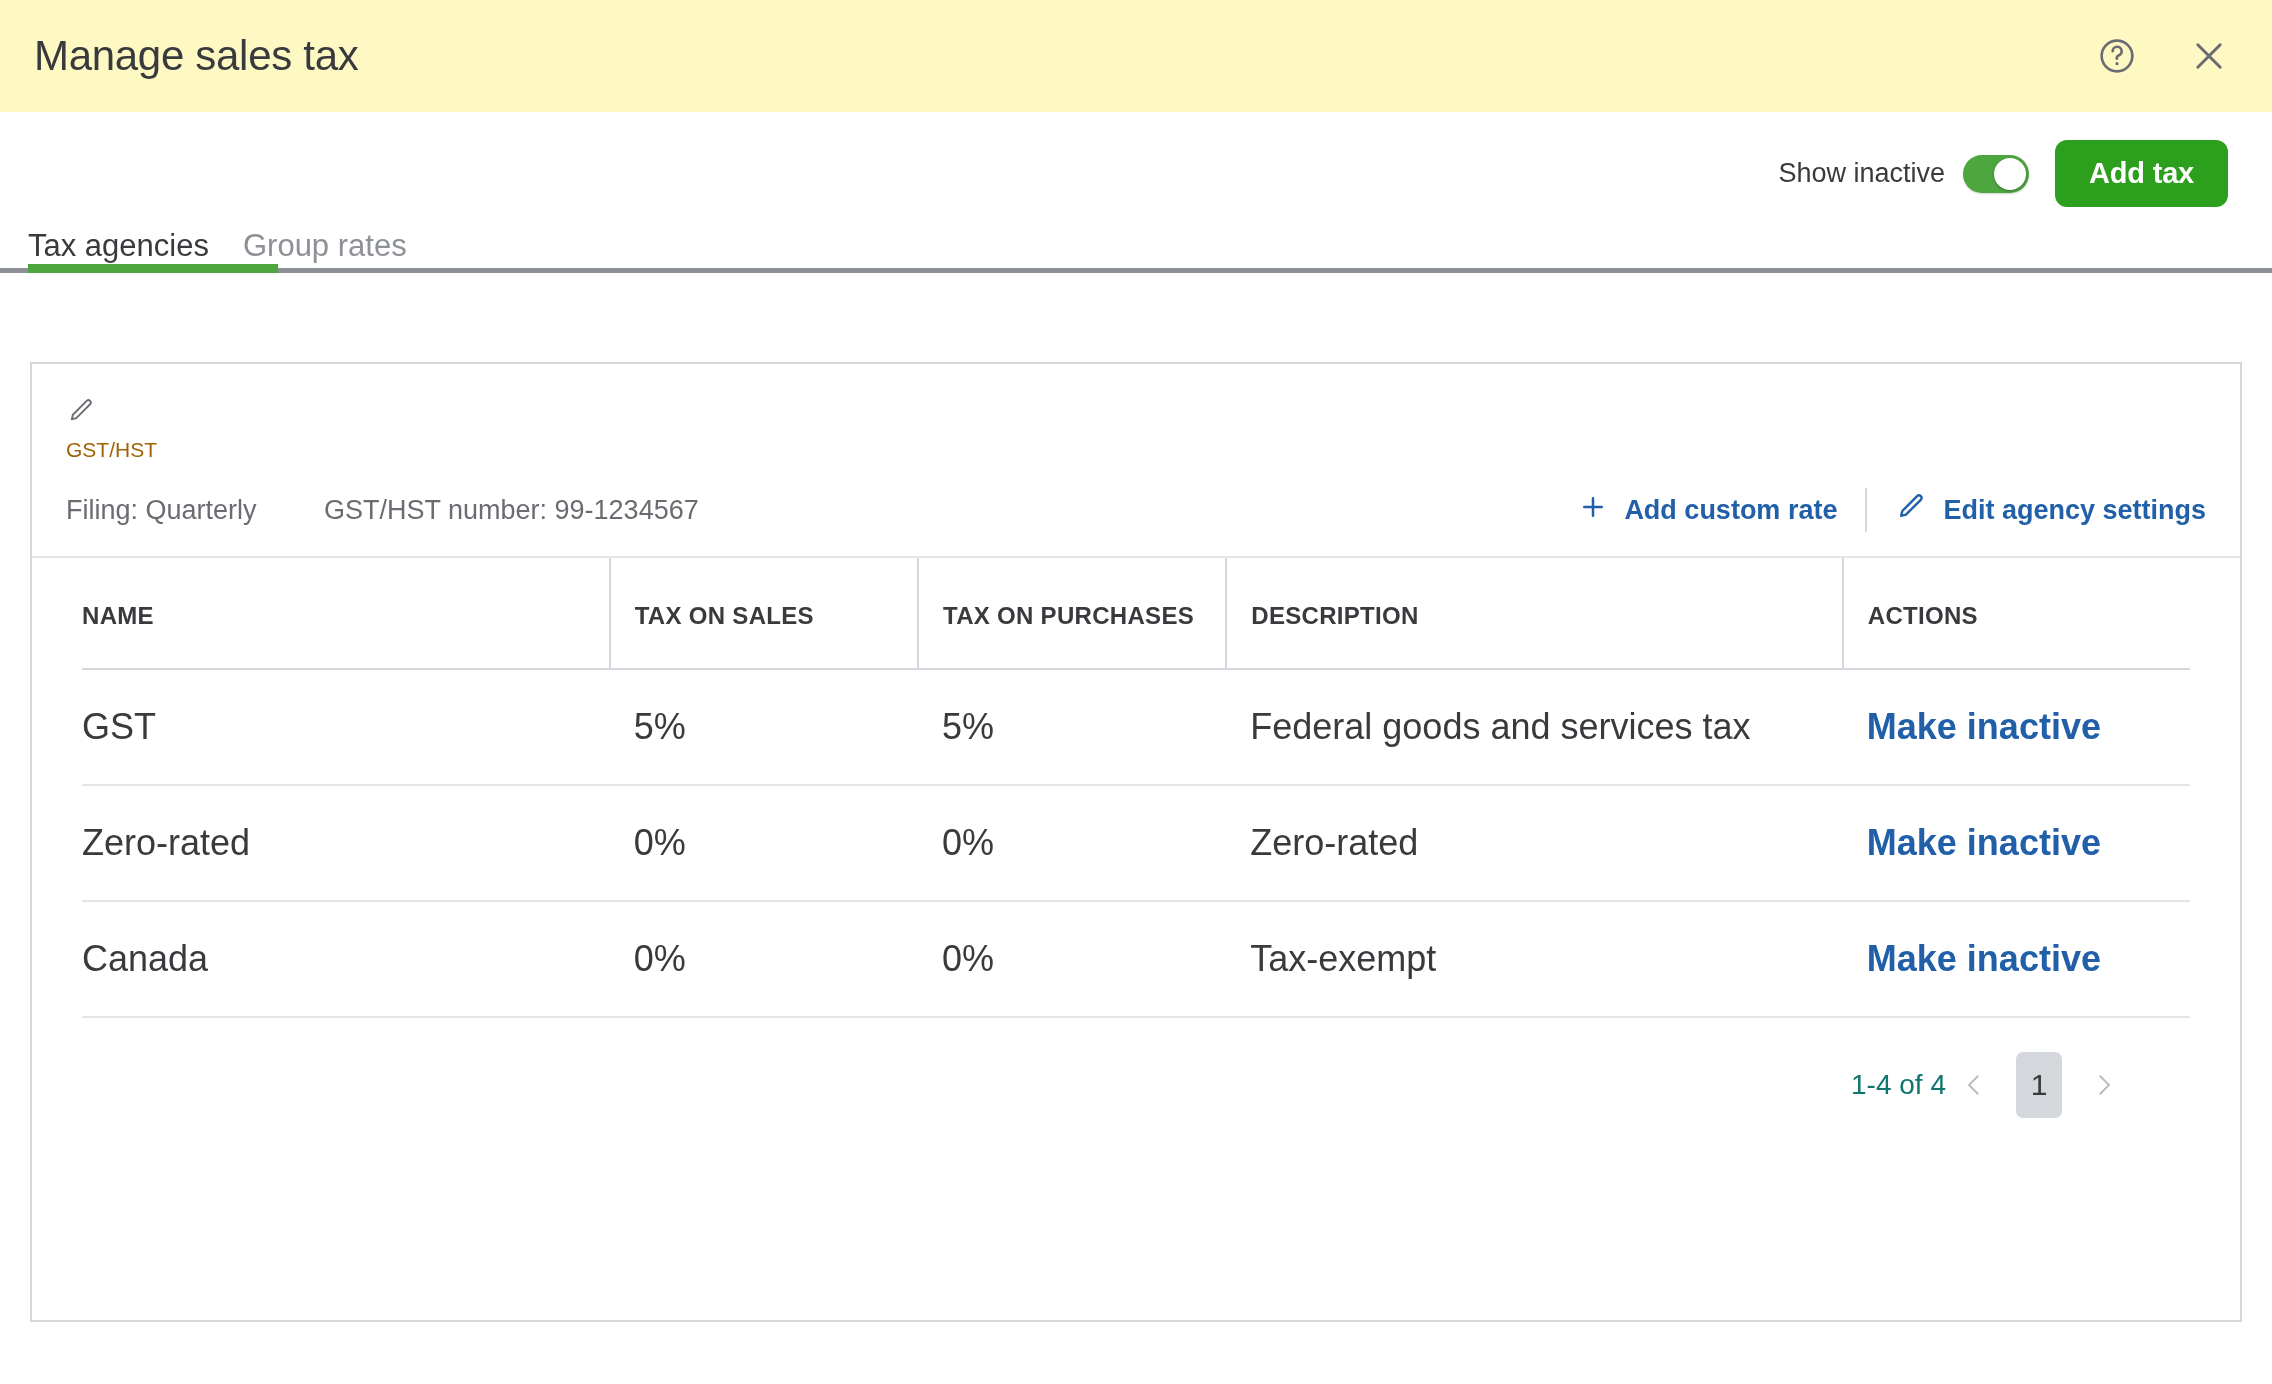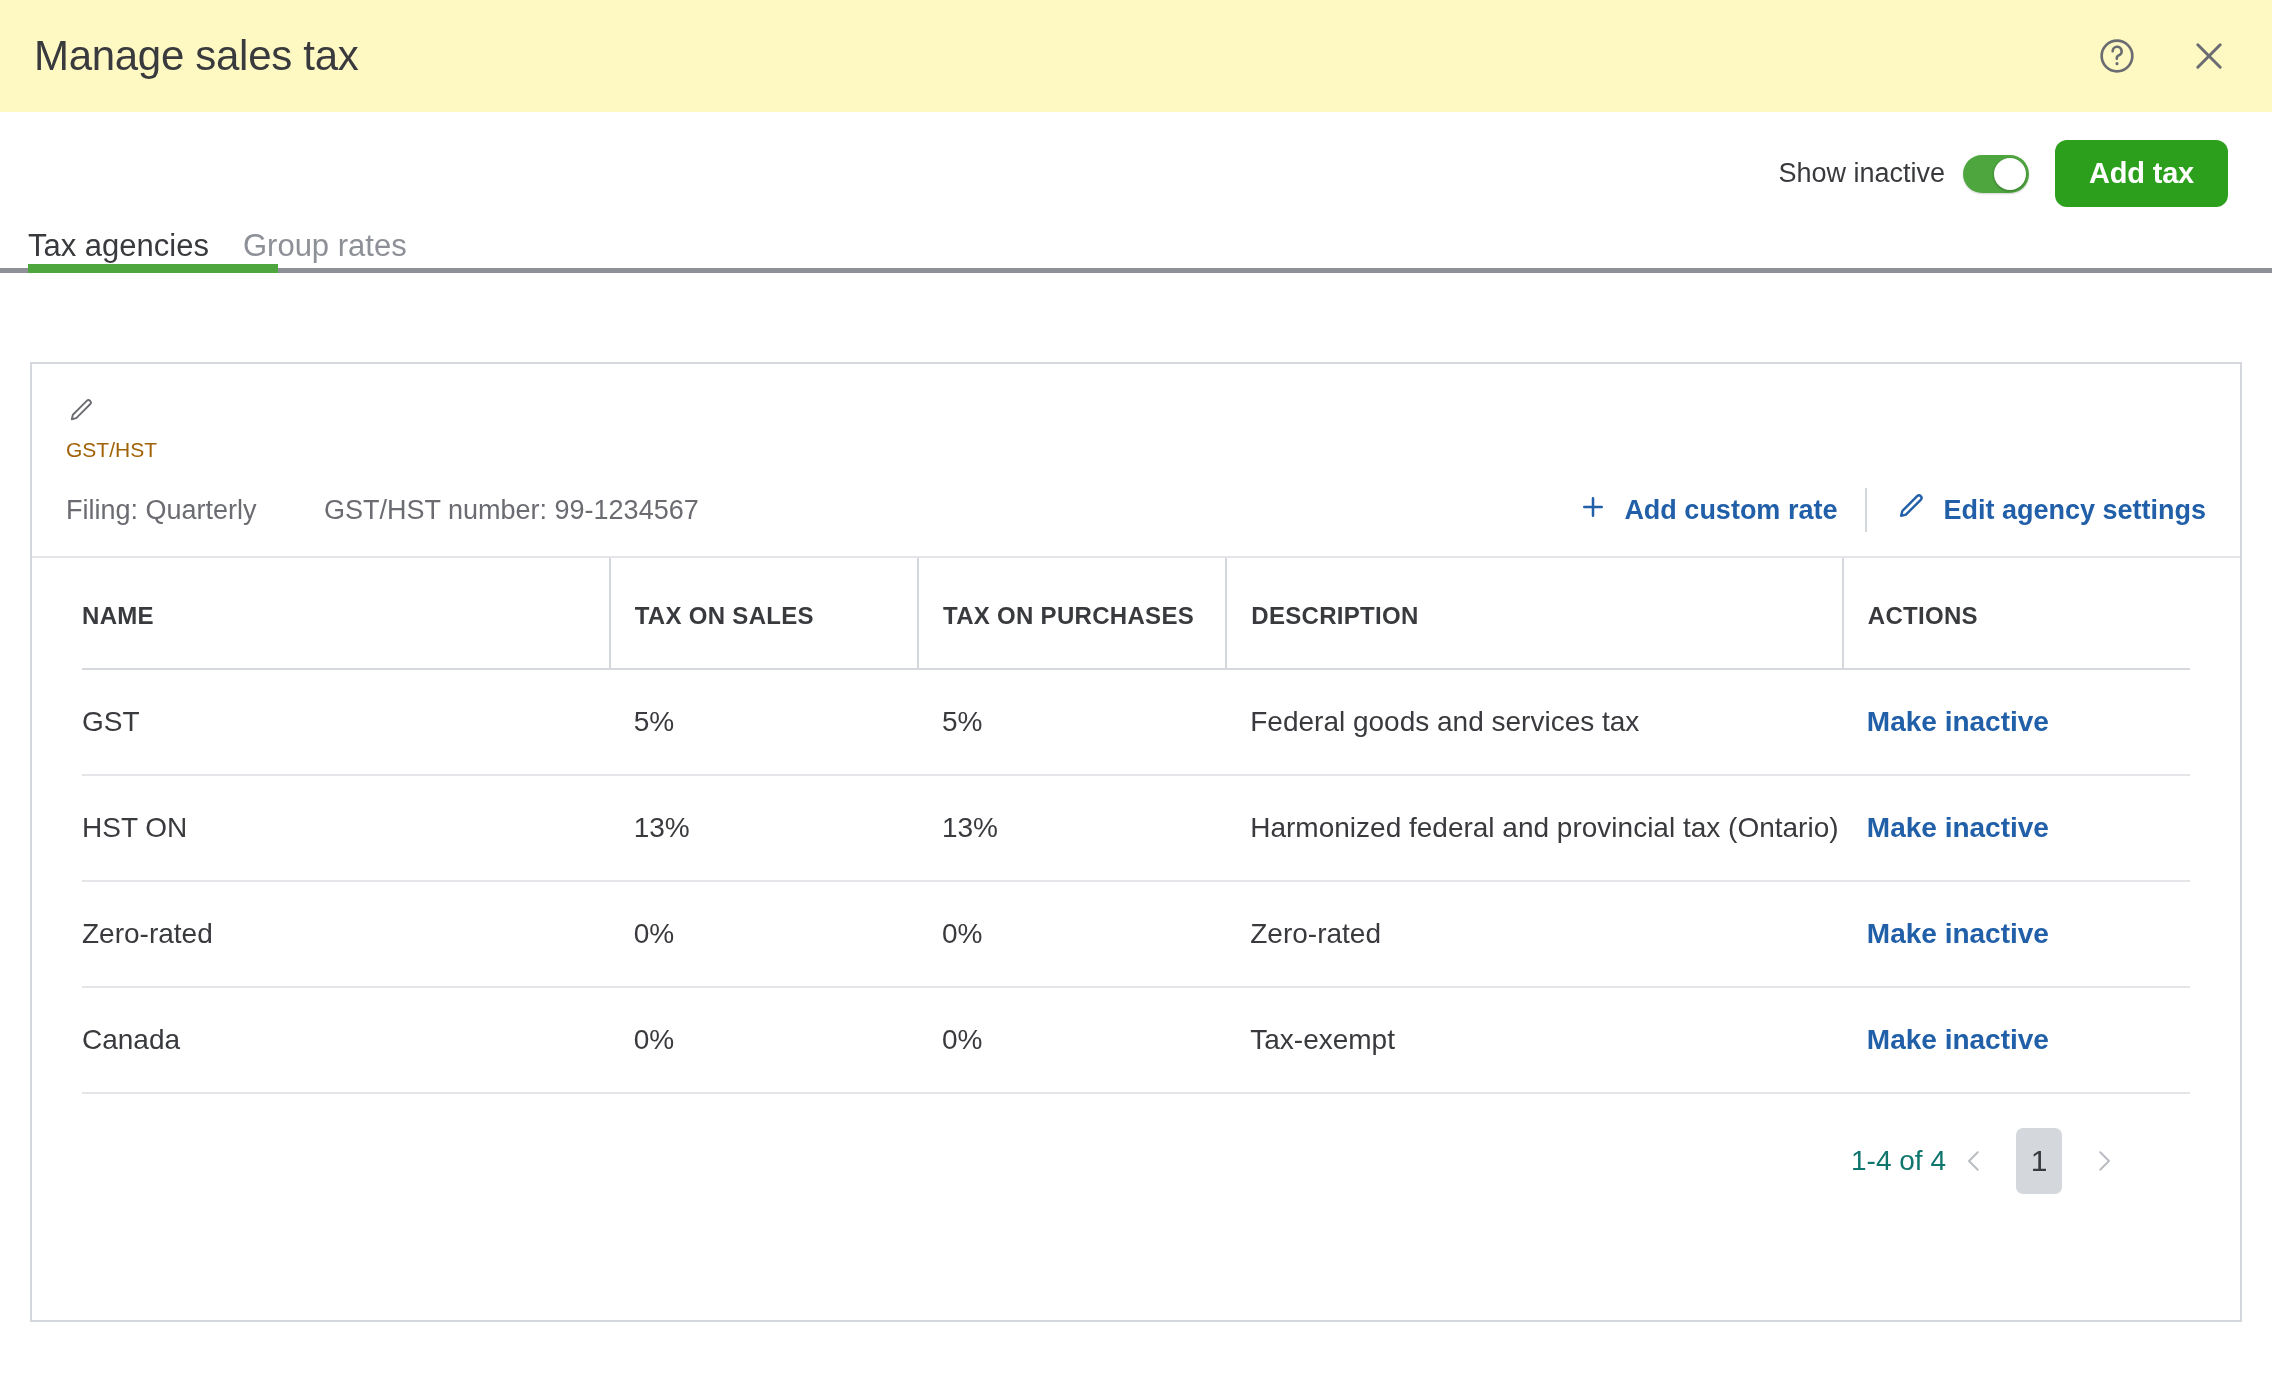--- a/index.html
+++ b/index.html
@@ -208,21 +208,21 @@
     letter-spacing: 0.3px;
     padding: 44px 0 38px 0;
     border-bottom: 2px solid #d4d7dc;
     vertical-align: middle;
   }
   thead th + th {
     border-left: 2px solid #d4d7dc;
     padding-left: 24px;
   }
   tbody td {
-    font-size: 28px;
+    font-size: 36px;
     color: #393a3d;
     padding: 36px 0;
     border-bottom: 2px solid #e3e5e8;
     vertical-align: middle;
     font-weight: 400;
   }
   tbody td + td { padding-left: 24px; }
   tbody tr:last-child td { border-bottom: 2px solid #e3e5e8; }
   .col-name { width: 380px; }
   .col-sales { width: 222px; }
@@ -365,27 +365,20 @@
       </thead>
       <tbody>
         <tr>
           <td>GST</td>
           <td>5%</td>
           <td>5%</td>
           <td>Federal goods and services tax</td>
           <td class="row-link">Make inactive</td>
         </tr>
         <tr>
-          <td>HST ON</td>
-          <td>13%</td>
-          <td>13%</td>
-          <td>Harmonized federal and provincial tax (Ontario)</td>
-          <td class="row-link">Make inactive</td>
-        </tr>
-        <tr>
           <td>Zero-rated</td>
           <td>0%</td>
           <td>0%</td>
           <td>Zero-rated</td>
           <td class="row-link">Make inactive</td>
         </tr>
         <tr>
           <td>Canada</td>
           <td>0%</td>
           <td>0%</td>

